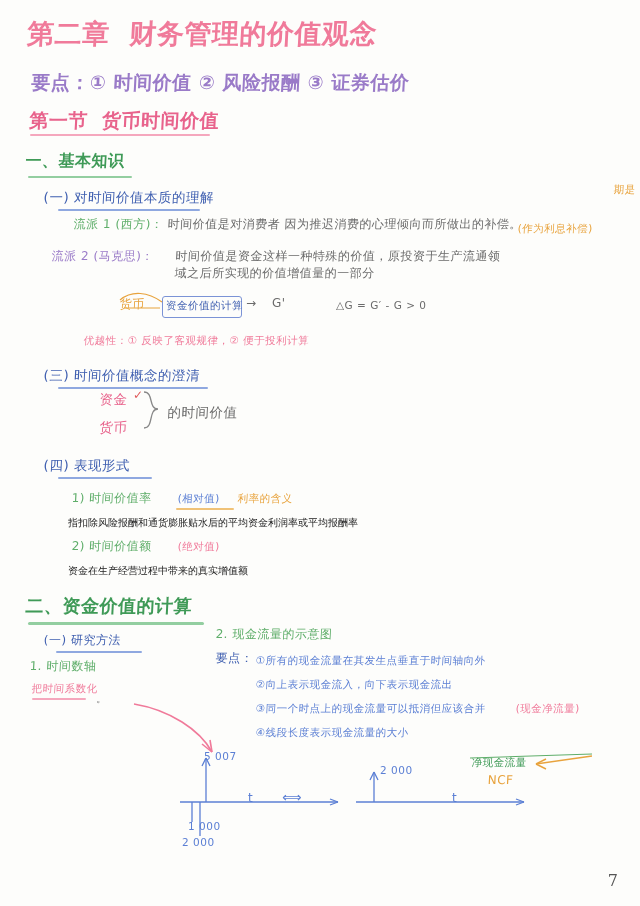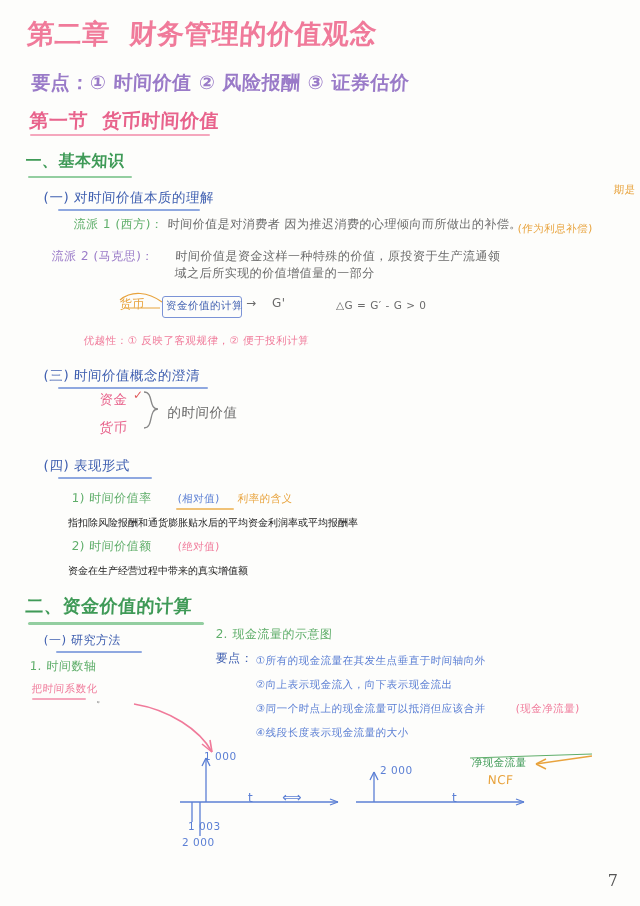--- a/index.html
+++ b/index.html
@@ -169,22 +169,22 @@
   </svg>
 
   <svg class="deco" style="left:170px; top:744px;" width="180" height="100">
     <line x1="10" y1="58" x2="168" y2="58" stroke="#5b7fd4" stroke-width="1.3"></line>
     <path d="M168,58 L160,55 M168,58 L160,61" stroke="#5b7fd4" stroke-width="1.3" fill="none"></path>
     <line x1="36" y1="58" x2="36" y2="14" stroke="#5b7fd4" stroke-width="1.3"></line>
     <path d="M36,14 L32,22 M36,14 L40,22" stroke="#5b7fd4" stroke-width="1.3" fill="none"></path>
     <line x1="22" y1="58" x2="22" y2="78" stroke="#5b7fd4" stroke-width="1.3"></line>
     <line x1="30" y1="58" x2="30" y2="92" stroke="#5b7fd4" stroke-width="1.3"></line>
   </svg>
-  <div class="hw t-xs blue" style="left:204px; top:750px;">1 000</div>
-  <div class="hw t-xs blue" style="left:188px; top:820px;">1 003</div>
+  <div class="hw t-xs blue" style="left:204px; top:750px;">5 007</div>
+  <div class="hw t-xs blue" style="left:188px; top:820px;">1 000</div>
   <div class="hw t-xs blue" style="left:182px; top:836px;">2 000</div>
   <div class="hw t-s blue" style="left:248px; top:792px;">t</div>
 
   <div class="hw t-b blue" style="left:282px; top:790px;">⟺</div>
 
   <svg class="deco" style="left:346px; top:744px;" width="190" height="90">
     <line x1="10" y1="58" x2="178" y2="58" stroke="#5b7fd4" stroke-width="1.3"></line>
     <path d="M178,58 L170,55 M178,58 L170,61" stroke="#5b7fd4" stroke-width="1.3" fill="none"></path>
     <line x1="28" y1="58" x2="28" y2="28" stroke="#5b7fd4" stroke-width="1.3"></line>
     <path d="M28,28 L24,36 M28,28 L32,36" stroke="#5b7fd4" stroke-width="1.3" fill="none"></path>

